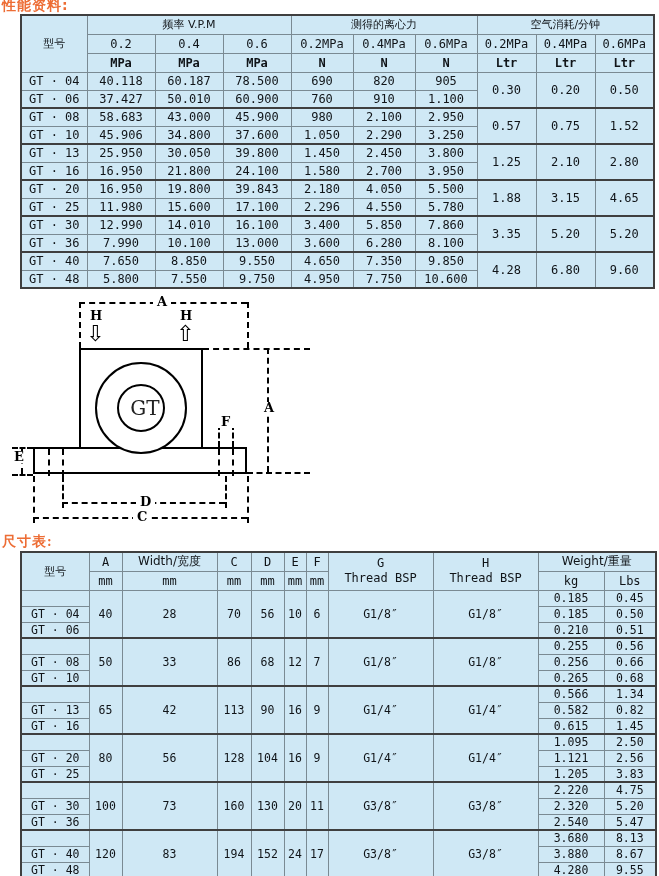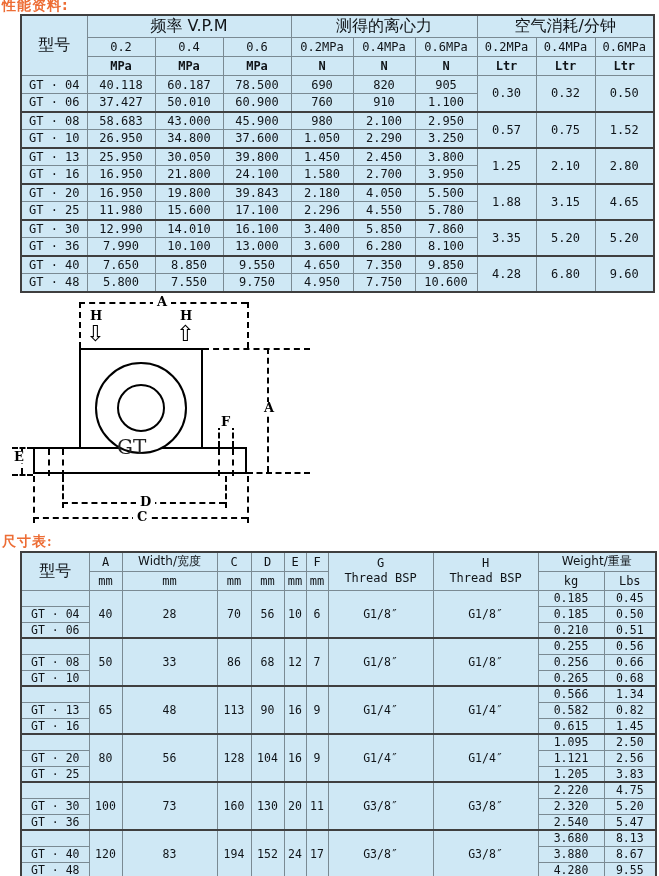--- a/index.html
+++ b/index.html
@@ -14,21 +14,21 @@
     font-family:"DejaVu Sans","Liberation Sans",sans-serif;
     font-size:14px; font-weight:bold; color:#ed6d35; letter-spacing:1px;
   }
   table { border-collapse:collapse; table-layout:fixed; background:#cfe8f5; }
   table.spec { border:2px solid #3f3f3f; }
   th, td {
     border:1px solid #7a8a93; text-align:center; vertical-align:middle;
     font-size:12px; font-weight:normal; overflow:hidden; white-space:nowrap;
     padding:0 1px; color:#101418;
   }
-  .cjk { font-family:"DejaVu Sans","Liberation Sans",sans-serif; font-size:16px; }
+  .cjk { font-family:"DejaVu Sans","Liberation Sans",sans-serif; font-size:11px; }
   #perf-table { position:absolute; top:14px; left:20px; width:633px; }
   #perf-table thead tr { height:19px; }
   #perf-table tbody tr { height:18px; }
   #dim-table { position:absolute; top:551px; left:20px; width:635px; }
   #dim-table thead tr { height:19px; }
   #dim-table tbody tr { height:16px; }
   #dim-table tbody td { font-size:11.5px; }
   tr.group-start td { border-top:2px solid #3f3f3f; }
   thead tr.units th { font-size:12px;font-weight:bold; }
   .two-line { line-height:1.3; }
@@ -96,21 +96,21 @@
   <tbody id="perf-tbody">
       <tr>
         <td>GT · 04</td>
         <td>40.118</td>
         <td>60.187</td>
         <td>78.500</td>
         <td>690</td>
         <td>820</td>
         <td>905</td>
         <td rowspan="2">0.30</td>
-        <td rowspan="2">0.32</td>
+        <td rowspan="2">0.20</td>
         <td rowspan="2">0.50</td>
       </tr>
       <tr>
         <td>GT · 06</td>
         <td>37.427</td>
         <td>50.010</td>
         <td>60.900</td>
         <td>760</td>
         <td>910</td>
         <td>1.100</td>
@@ -122,21 +122,21 @@
         <td>45.900</td>
         <td>980</td>
         <td>2.100</td>
         <td>2.950</td>
         <td rowspan="2">0.57</td>
         <td rowspan="2">0.75</td>
         <td rowspan="2">1.52</td>
       </tr>
       <tr>
         <td>GT · 10</td>
-        <td>26.950</td>
+        <td>45.906</td>
         <td>34.800</td>
         <td>37.600</td>
         <td>1.050</td>
         <td>2.290</td>
         <td>3.250</td>
       </tr>
       <tr class="group-start">
         <td>GT · 13</td>
         <td>25.950</td>
         <td>30.050</td>
@@ -234,21 +234,21 @@
   <div class="abs arrow" style="top:26px;left:76px;">⇩</div>
   <div class="abs dlabel" style="top:12px;left:166px;">H</div>
   <div class="abs arrow" style="top:26px;left:166px;">⇧</div>
 
   <div class="abs solid-rect" style="top:149px;left:23px;width:214px;height:27px;"></div>
 
   <div class="abs solid-rect" style="top:50px;left:69px;width:124px;height:101px;"></div>
 
   <div class="abs circle" style="top:64px;left:85px;width:92px;height:92px;"></div>
   <div class="abs circle" style="top:86px;left:107px;width:48px;height:48px;"></div>
-  <div class="abs" style="top:98px;left:107px;width:56px;font-size:20px;color:#222;margin-top:39px;">GT</div>
+  <div class="abs" style="top:98px;left:107px;width:56px;text-align:center;font-size:20px;color:#222;">GT</div>
 
   <div class="abs vdash" style="top:151px;left:38px;height:27px;"></div>
   <div class="abs vdash" style="top:151px;left:52px;height:27px;"></div>
   <div class="abs vdash" style="top:151px;left:208px;height:27px;"></div>
   <div class="abs vdash" style="top:151px;left:222px;height:27px;"></div>
 
   <div class="abs vdash" style="top:126px;left:208px;height:23px;"></div>
   <div class="abs vdash" style="top:126px;left:222px;height:23px;"></div>
   <div class="abs dlabel" style="top:118px;left:207px;">F</div>
 
@@ -362,21 +362,21 @@
         <td>0.66</td>
       </tr>
       <tr>
         <td>GT · 10</td>
         <td>0.265</td>
         <td>0.68</td>
       </tr>
       <tr class="group-start">
         <td></td>
         <td rowspan="3">65</td>
-        <td rowspan="3">48</td>
+        <td rowspan="3">42</td>
         <td rowspan="3">113</td>
         <td rowspan="3">90</td>
         <td rowspan="3">16</td>
         <td rowspan="3">9</td>
         <td rowspan="3">G1/4″</td>
         <td rowspan="3">G1/4″</td>
         <td>0.566</td>
         <td>1.34</td>
       </tr>
       <tr>

